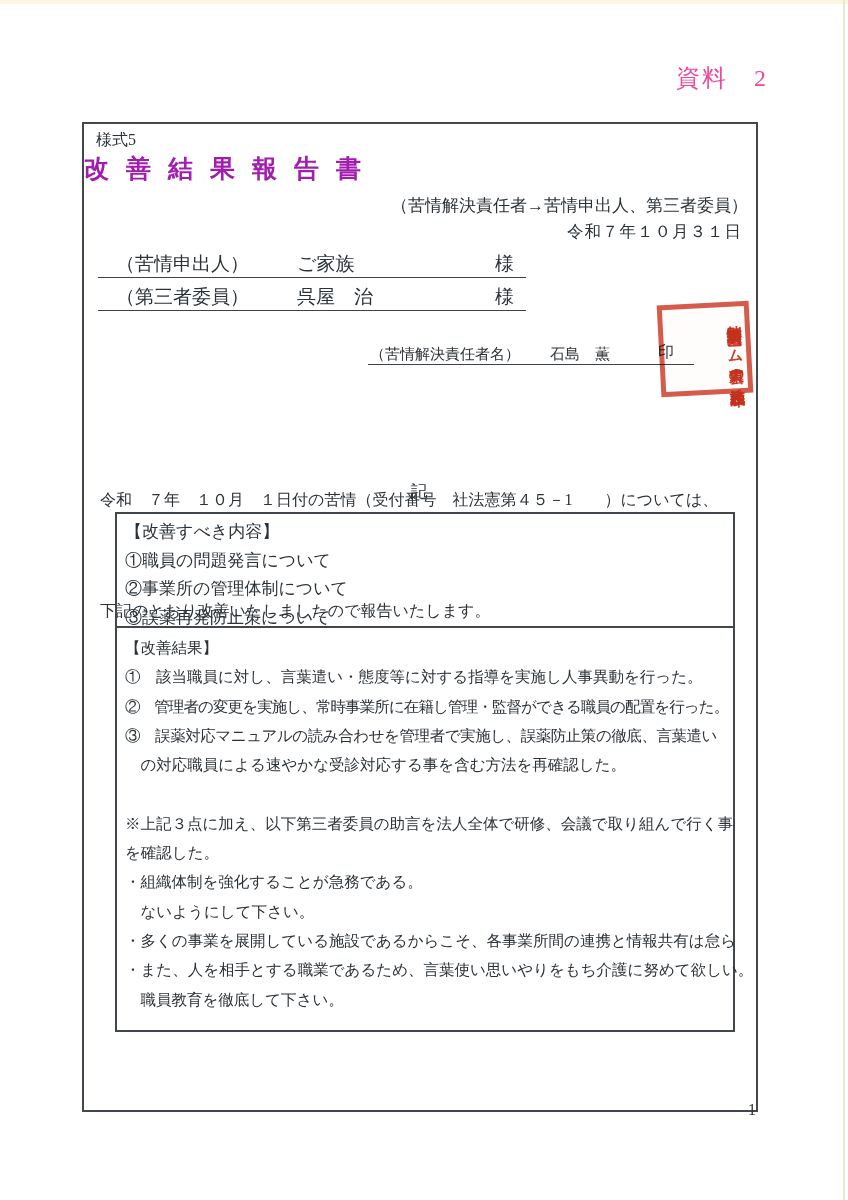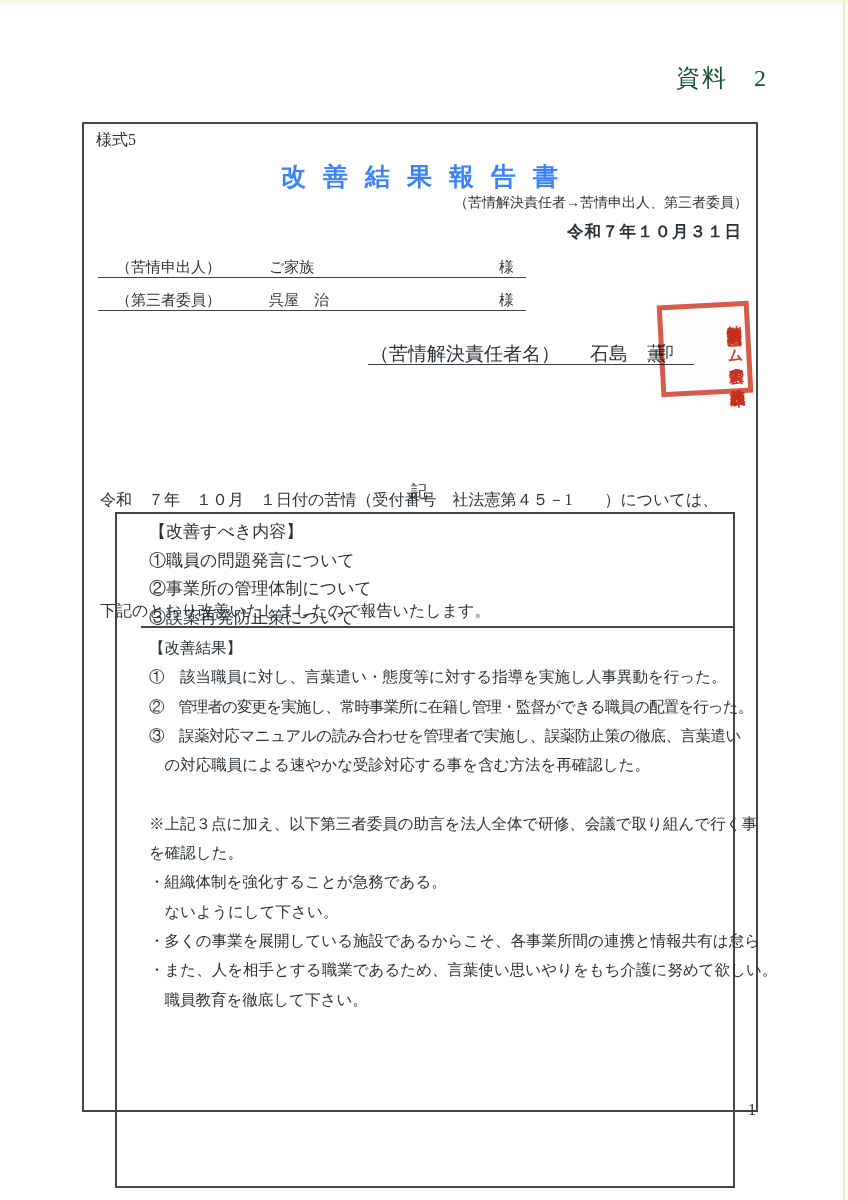--- a/index.html
+++ b/index.html
@@ -4,65 +4,65 @@
 <style>
   html,body{margin:0;padding:0;}
   body{
     width:848px;height:1200px;position:relative;background:#ffffff;
     font-family:"Liberation Serif","DejaVu Serif",serif;
     color:#2b3237;overflow:hidden;
   }
   .scan-strip{position:absolute;top:0;left:0;width:848px;height:4px;background:#faf8e2;}
   .scan-line{position:absolute;top:0;right:3px;width:2px;height:1200px;background:#dfeac6;opacity:.85;}
   .corner-label{
-    position:absolute;top:62px;right:80px;font-size:24px;letter-spacing:2px;color:#14532d;
+    position:absolute;top:62px;right:80px;font-size:24px;letter-spacing:2px;color:#ec4899;
   }
   .frame{
     position:absolute;left:82px;top:122px;width:676px;height:990px;
     border:2px solid #41474c;box-sizing:border-box;
   }
   .form-code{position:absolute;left:12px;top:6px;font-size:16px;text-align:right;}
   .doc-title{
-    position:absolute;left:0;top:28px;width:100%;margin:8px;text-align:center;
-    font-size:25px;font-weight:bold;letter-spacing:17px;color:#3b82f6;
+    position:absolute;left:0;top:28px;width:100%;margin:0;
+    font-size:25px;font-weight:bold;letter-spacing:17px;color:#a21caf;
   }
-  .title-note{position:absolute;top:70px;right:8px;font-size:14px;}
-  .doc-date{position:absolute;top:97px;right:14px;font-size:16.5px;letter-spacing:1px;font-weight:bold;}
+  .title-note{position:absolute;top:70px;right:8px;font-size:17px;}
+  .doc-date{position:absolute;top:97px;right:14px;font-size:16.5px;letter-spacing:1px;}
   .addr{
     position:absolute;left:14px;width:428px;height:23px;display:flex;align-items:flex-end;
-    border-bottom:1.6px solid #3c4247;font-size:15px;white-space:pre;
+    border-bottom:1.6px solid #3c4247;font-size:19px;white-space:pre;
   }
   .addr-1{top:130px;}
   .addr-2{top:163px;}
   .addr .role{padding-left:18px;}
   .addr .name{margin-left:48px;text-align:right;}
   .addr .hon{margin-left:auto;margin-right:12px;}
   .resp{
-    position:absolute;left:284px;top:217px;width:326px;height:23px;display:flex;
-    border-bottom:1.6px solid #3c4247;font-size:19px;white-space:pre;
+    position:absolute;left:284px;top:217px;width:326px;height:23px;display:flex;align-items:flex-end;
+    border-bottom:1.6px solid #3c4247;font-size:15px;white-space:pre;
   }
   .resp .role{padding-left:2px;}
   .resp .name{margin-left:30px;}
   .seal-ph{position:absolute;left:574px;top:218px;font-size:16px;color:#32383d;}
   .stamp{
     position:absolute;left:575px;top:179px;width:92px;height:92px;box-sizing:border-box;
     border:5px solid rgba(204,56,36,0.82);transform:rotate(-3deg);
     mix-blend-mode:multiply;background:rgba(255,240,236,0.18);
     writing-mode:vertical-rl;display:flex;justify-content:center;
     padding:2px 1px;
   }
   .stamp-col{
     font-size:15px;font-weight:bold;color:rgba(196,48,28,0.95);
     line-height:20px;letter-spacing:1px;text-align:center;white-space:pre;
   }
   .body-text{position:absolute;left:16px;top:283px;font-size:16px;line-height:37px;white-space:pre;}
   .ki{position:absolute;left:0;top:356px;width:100%;text-align:center;font-size:17px;letter-spacing:2px;}
   .table{
-    position:absolute;left:31px;top:388px;width:620px;height:676px;box-sizing:border-box;
-    border:2px solid #41474c;display:flex;flex-direction:column;padding-left:24px;
+    position:absolute;left:31px;top:388px;width:620px;height:520px;box-sizing:border-box;
+    border:2px solid #41474c;display:flex;flex-direction:column;
   }
   .sec{box-sizing:border-box;padding:4px 2px 0 8px;}
   .sec1{height:114px;border-bottom:2px solid #41474c;font-size:17px;}
   .sec1 .line{height:28.5px;line-height:28.5px;white-space:pre;}
   .sec2{flex:1;font-size:15.5px;padding-top:5px;}
   .sec2 .line{height:29.3px;line-height:29.3px;white-space:pre;}
   .sec2 .tight{letter-spacing:-0.9px;}
   .sec2 .tight2{letter-spacing:-0.45px;}
   .page-num{position:absolute;left:748px;top:1101px;font-size:16px;color:#2c3237;}
 </style>

